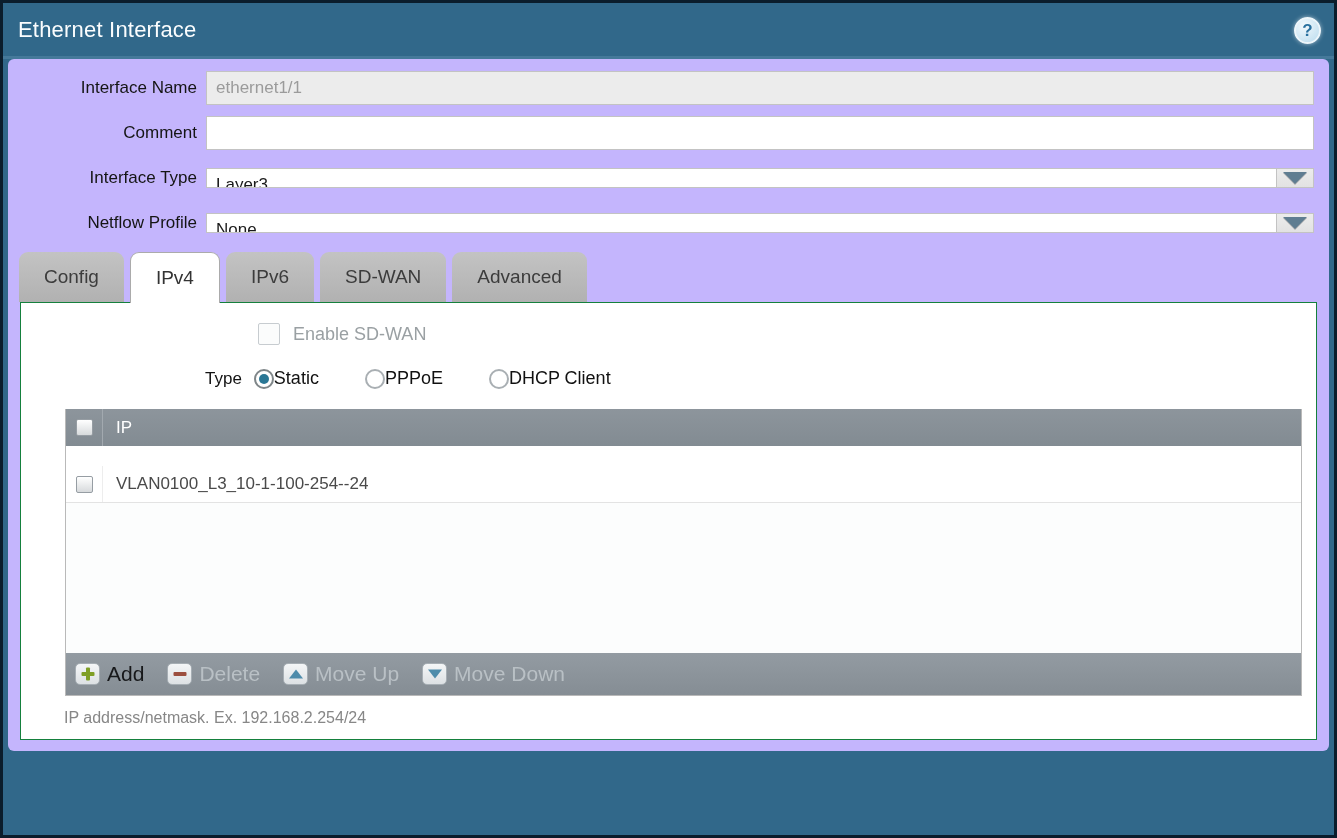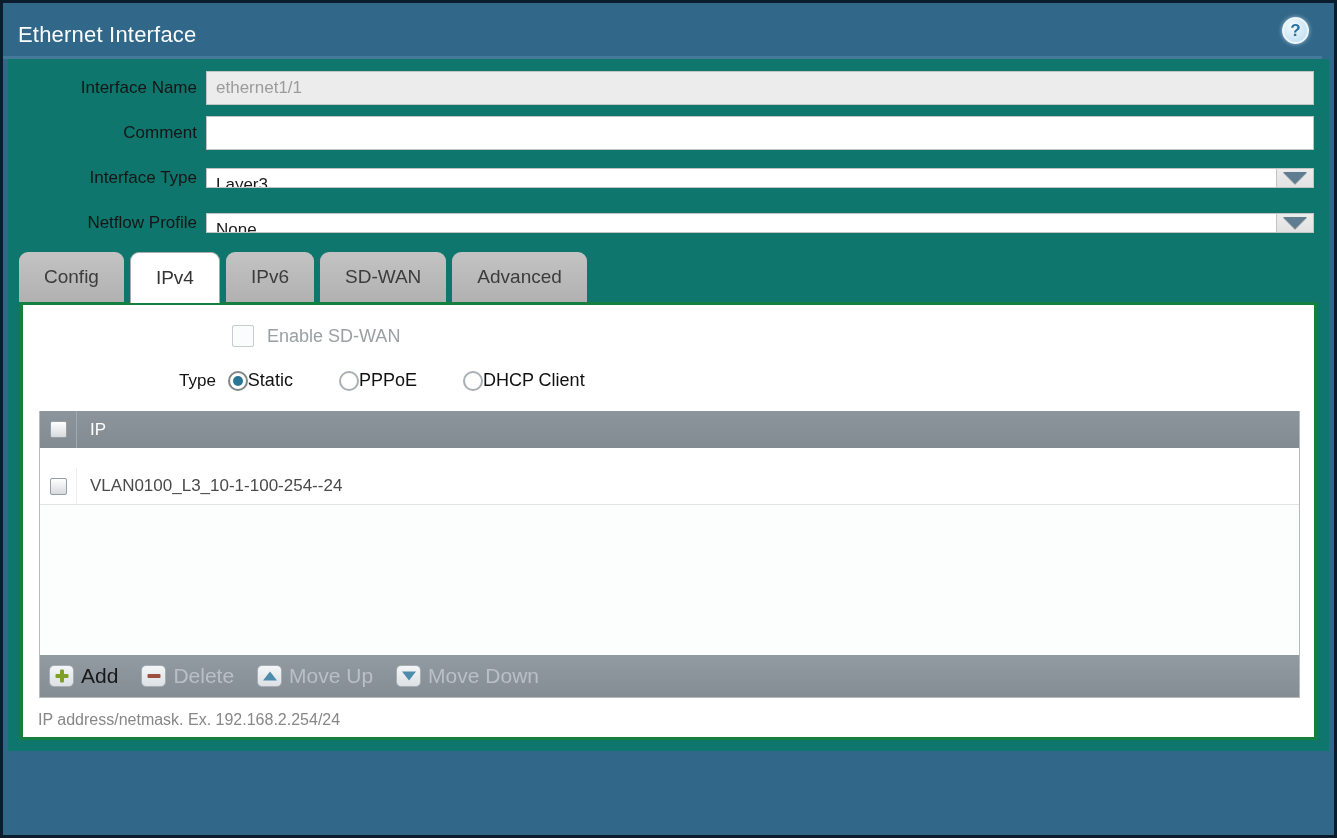--- a/index.html
+++ b/index.html
@@ -6,37 +6,37 @@
   *{box-sizing:border-box;}
   body{font-family:"Liberation Sans","DejaVu Sans",sans-serif;}
 
   .window{
     position:relative;width:1337px;height:838px;
     background:#31688a;border:3px solid #0b1d2c;overflow:hidden;
   }
 
   
   .titlebar{
-    position:absolute;top:0;left:0;right:12px;height:56px;
-    display:flex;align-items:flex-end;padding:8px 15px;
+    position:absolute;top:0;left:0;right:0;height:56px;
+    display:flex;align-items:center;padding:0 15px;
     border-bottom:3px solid #45799a;
   }
   .title{color:#fbfdfe;font-size:22px;letter-spacing:.2px;font-weight:400;}
   .help{
     position:absolute;right:13px;top:14px;width:27px;height:27px;border-radius:50%;
     background:radial-gradient(circle at 35% 30%, #f2f9fd, #b9dbee);
     border:2px solid #edf6fb;box-shadow:0 0 4px rgba(255,255,255,.55);
     color:#29709f;font-size:17px;font-weight:700;
     display:flex;align-items:center;justify-content:center;cursor:pointer;
   }
 
   
   .body{
     position:absolute;top:56px;left:5px;right:5px;bottom:84px;
-    background:#0f766e;padding-top:12px;overflow:hidden;
+    background:#c4b5fd;padding-top:12px;overflow:hidden;border-radius:6px;
   }
 
   .form-row{display:flex;align-items:center;height:34px;margin:0 15px 11px 0;}
   .form-label{
     width:198px;flex:none;text-align:right;padding-right:9px;
     font-size:17px;color:#151515;
   }
   .field{
     flex:1;height:34px;border:1px solid #c3c3c3;background:#fff;
     font-size:17px;color:#1a1a1a;padding:0 9px;
@@ -71,21 +71,21 @@
     color:#3c3c3c;font-size:19px;display:flex;align-items:center;cursor:pointer;
   }
   .tab.active{
     background:#fff;border:1px solid #ababab;border-bottom:none;
     height:51px;margin-bottom:-1px;color:#333;
   }
 
   
   .panel{
     position:relative;z-index:1;margin:0 12px;height:438px;
-    background:#fff;border:3px solid #15803d;
+    background:#fff;border:1px solid #15803d;padding-left:28px;
   }
 
   .sdwan-row{display:flex;align-items:center;margin:20px 0 0 209px;}
   .checkbox-lg{
     width:22px;height:22px;border:1px solid #c7ccd0;border-radius:2px;
     background:#fbfcfc;flex:none;
   }
   .sdwan-label{margin-left:13px;font-size:18px;color:#9aa0a3;}
 
   .type-row{display:flex;align-items:center;margin:23px 0 0 156px;}

